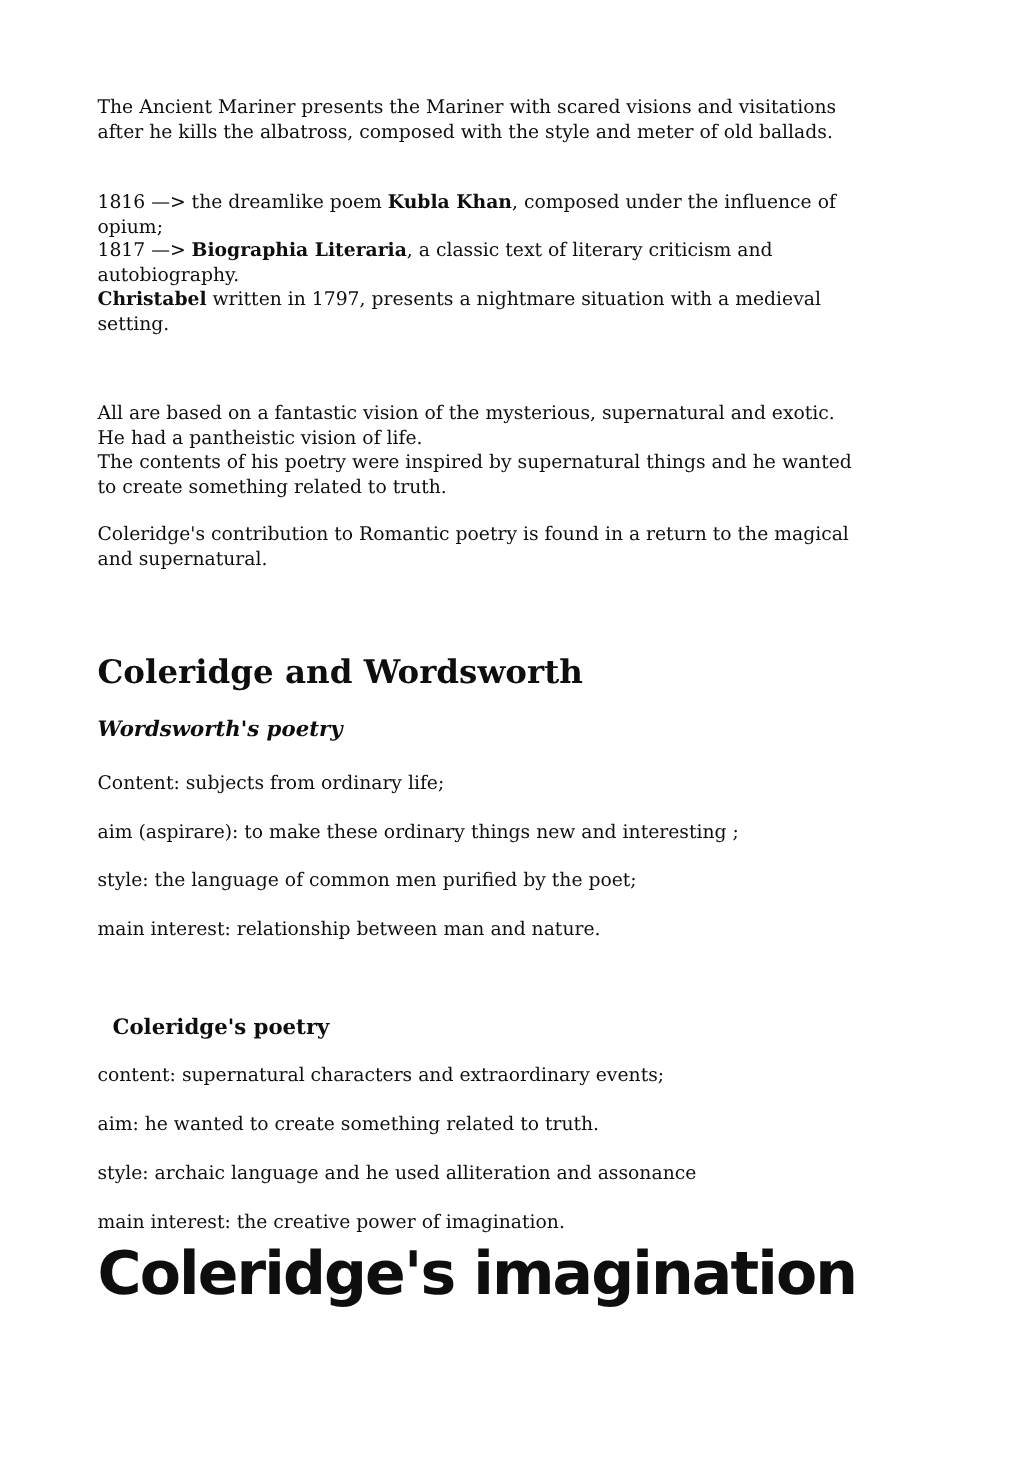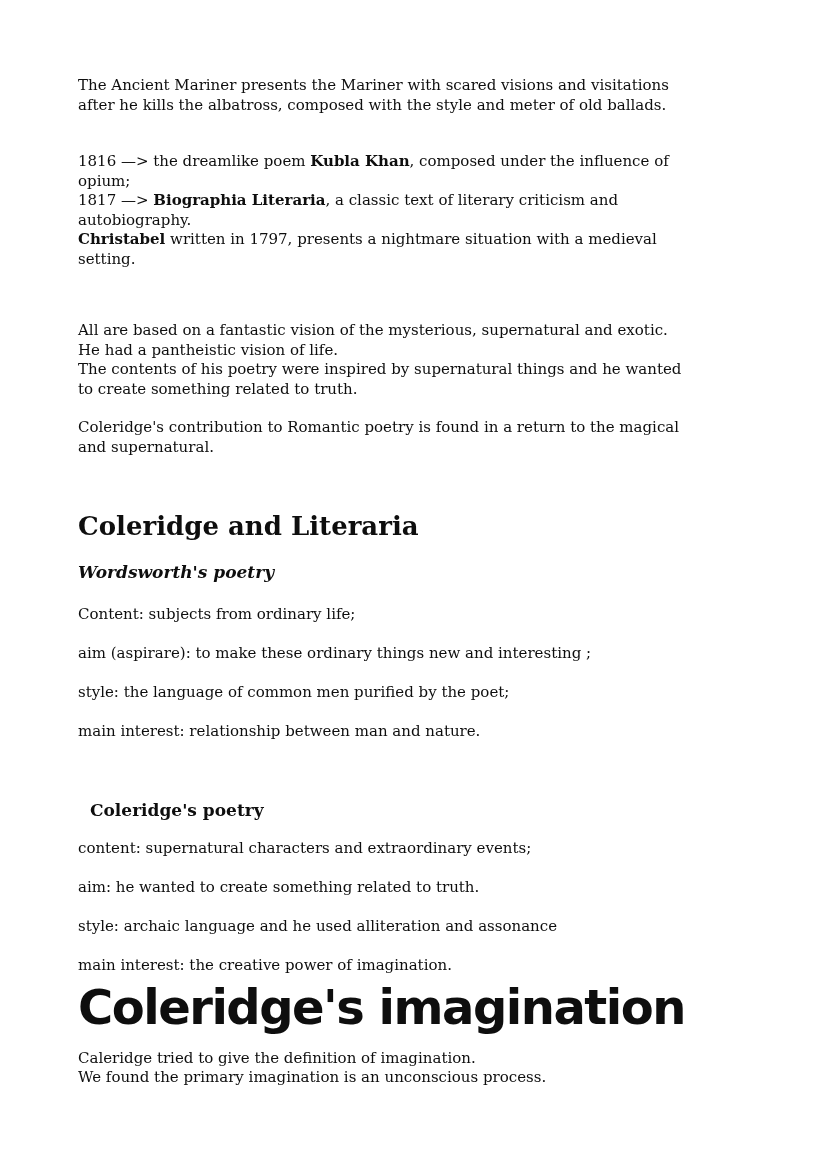--- a/index.html
+++ b/index.html
@@ -24,21 +24,21 @@
     font-size: 15px;
     line-height: 19.5px;
     margin: 0;
     white-space: pre-line;   
     max-width: 700px;
   }
   .p-mariner      { margin-bottom: 37px; }
   .p-works        { }
   .p-christabel   { margin-bottom: 52px; }
   .p-vision       { margin-bottom: 19px; }
-  .p-contribution { margin-bottom: 0; }
+  .p-contribution { margin-bottom: 12px; }
   b { font-weight: bold; }
 
   h1.section {
     font-family: "DejaVu Serif", serif;
     font-size: 26px;
     line-height: 32px;
     font-weight: bold;
     margin: 53px 0 20px 0;
   }
   h2.sub {
@@ -80,34 +80,32 @@
   <p class="body p-christabel"><b>Christabel</b><span> written in 1797, presents a nightmare situation with a  medieval setting.</span></p>
 
   <p class="body p-vision">All are based on a fantastic vision of the mysterious, supernatural and exotic.
 He had a pantheistic vision of life.
 The contents of his poetry were inspired by supernatural things and he wanted
 to create something related to truth.</p>
 
   <p class="body p-contribution">Coleridge's contribution to Romantic poetry is found in a return to the magical
 and supernatural.</p>
 
-  <h1 class="section">Coleridge and Literaria</h1>
+  <h1 class="section">Coleridge and Wordsworth</h1>
 
   <h2 class="sub italic">Wordsworth's poetry</h2>
 
   <p class="body item">Content: subjects from ordinary life;</p>
   <p class="body item">aim (aspirare): to make these ordinary things new and interesting ;</p>
   <p class="body item">style: the language of common men purified by the poet;</p>
   <p class="body item">main interest: relationship between man and nature.</p>
 
   <h2 class="sub sub-coleridge">Coleridge's poetry</h2>
 
   <p class="body item">content: supernatural characters and extraordinary events;</p>
   <p class="body item">aim: he wanted to create something related to truth.</p>
   <p class="body item">style: archaic language and he used alliteration and assonance</p>
   <p class="body item last">main interest: the creative power of imagination.</p>
 
   <h1 class="display">Coleridge's imagination</h1>
 
-  <p class="body p-imagination">Caleridge tried to give the definition of imagination.
-We found the primary imagination is an unconscious process.</p>
 
 </div>
 
 </body></html>

